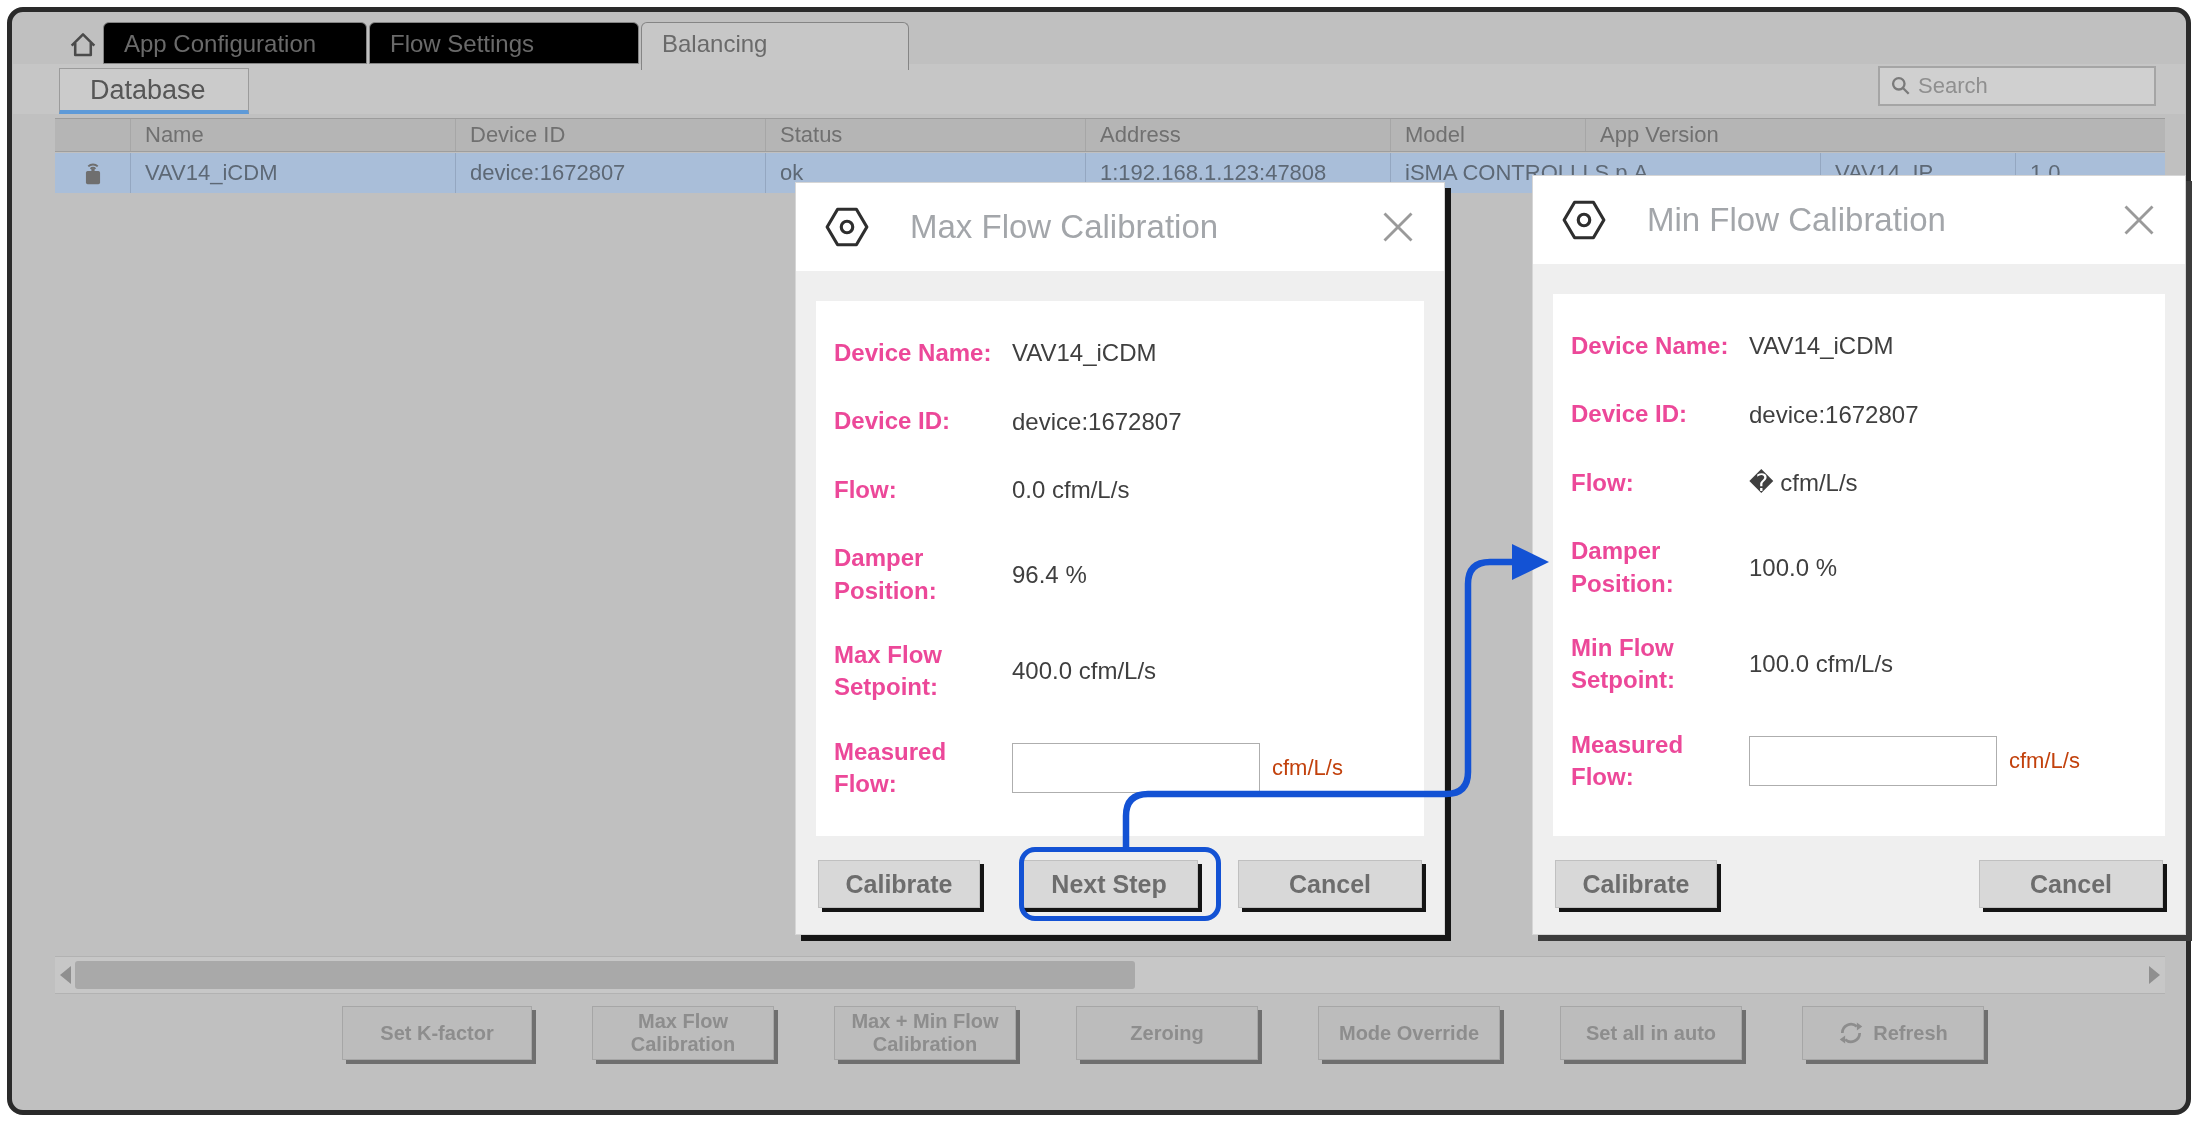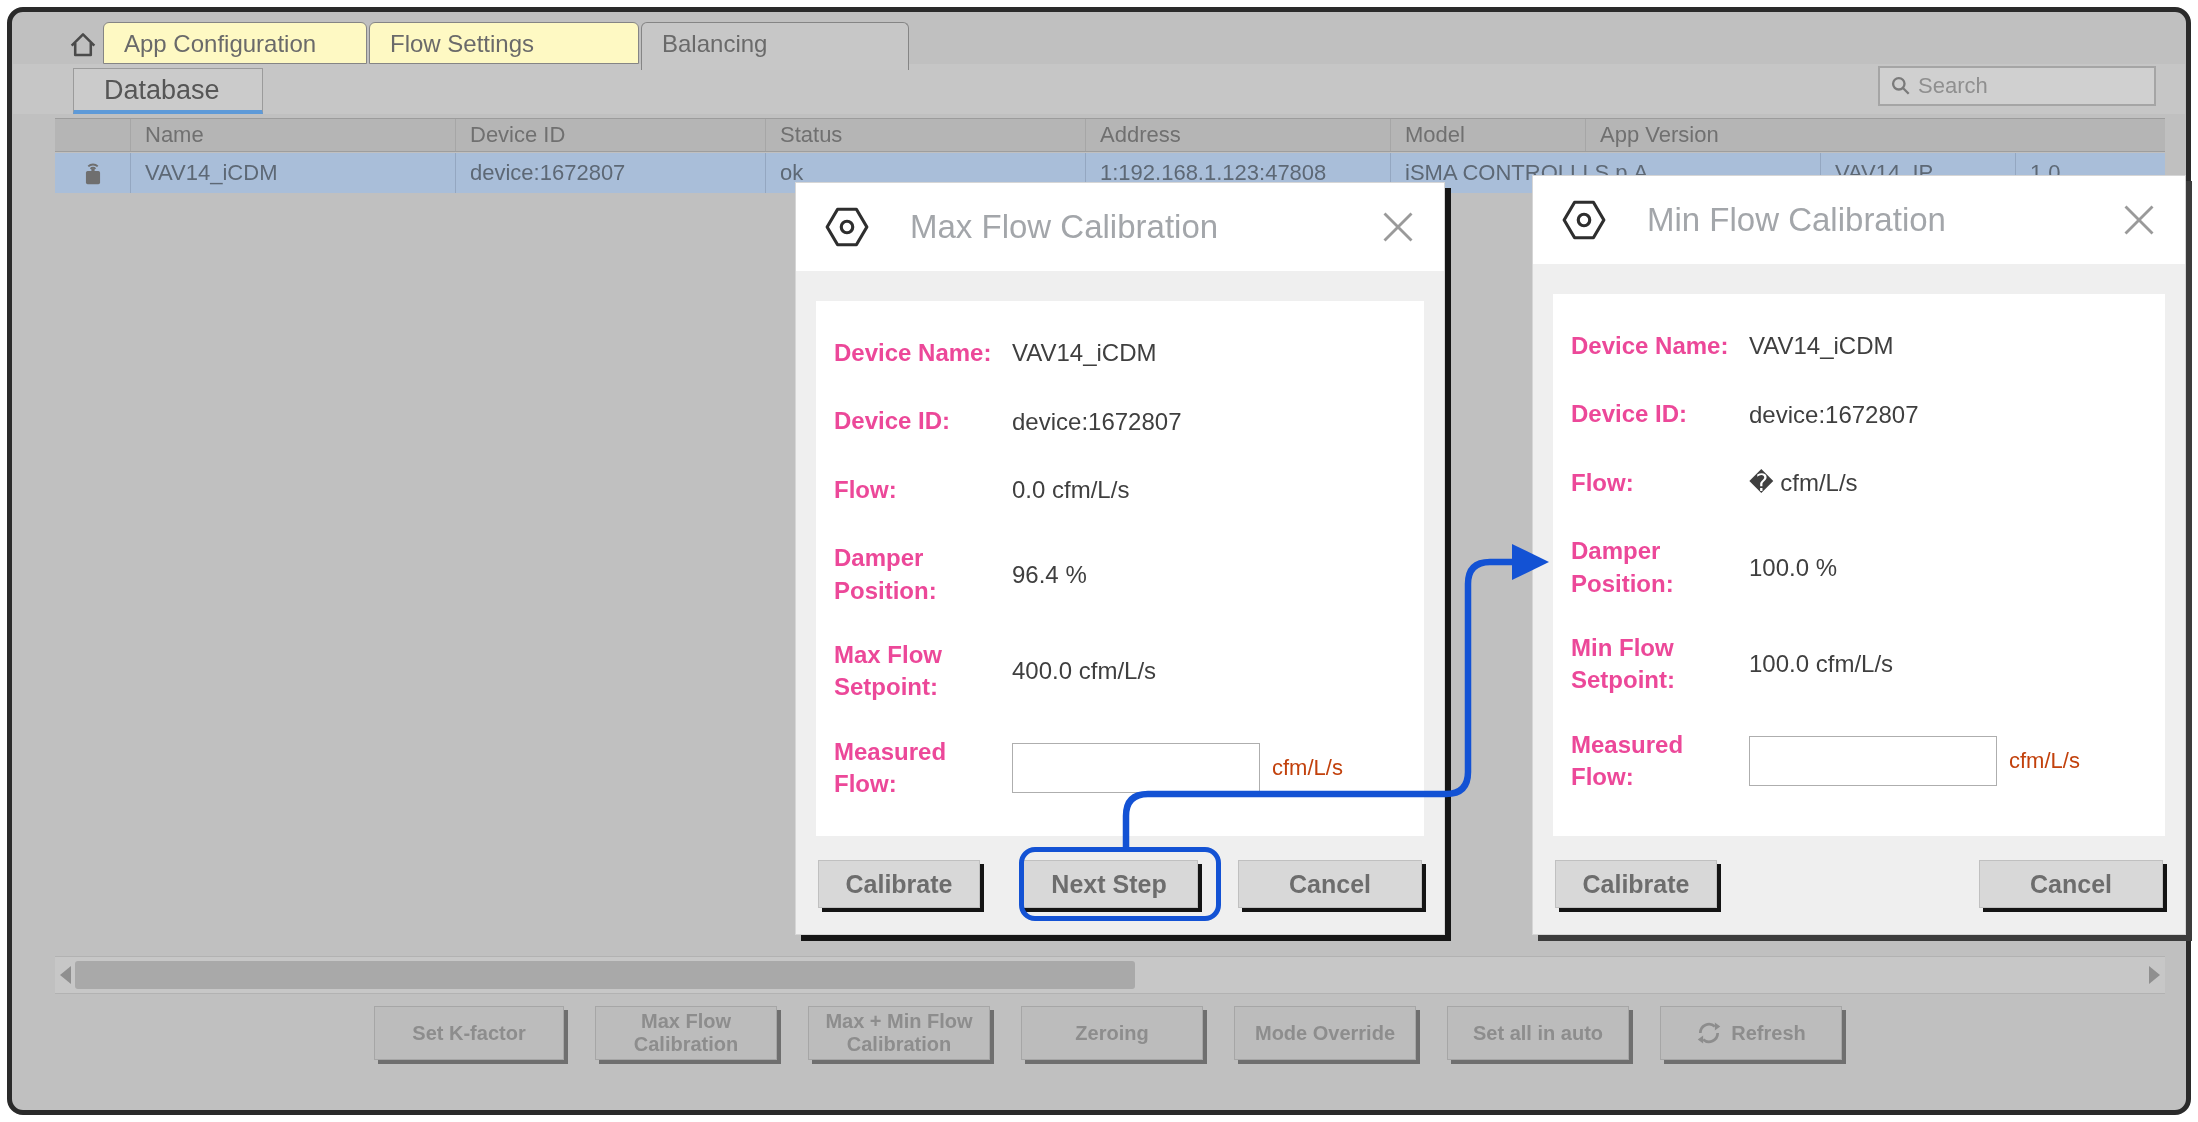--- a/index.html
+++ b/index.html
@@ -4,27 +4,27 @@
 <style>
   html,body{margin:0;padding:0;background:#ffffff;}
   body{font-family:"Liberation Sans","DejaVu Sans",sans-serif;}
   .screen{position:relative;width:2198px;height:1122px;overflow:hidden;background:#ffffff;}
   .frame{position:absolute;left:7px;top:7px;width:2184px;height:1108px;box-sizing:border-box;
          border:5px solid #2a2a2a;border-radius:16px;background:#c0c0c0;z-index:0;}
 
   
   .home{position:absolute;left:66px;top:28px;z-index:2;}
   .tab{position:absolute;top:22px;height:42px;box-sizing:border-box;z-index:2;
-       background:#fef9c3;border:1px solid #858585;border-radius:6px 6px 0 0;
+       background:#000000;border:1px solid #858585;border-radius:6px 6px 0 0;
        font-size:24px;color:#6a6a6a;padding:7px 0 0 20px;}
   .tab.t1{left:103px;width:264px;}
   .tab.t2{left:369px;width:270px;}
   .tab.t3{left:641px;width:268px;height:48px;background:#c7c7c7;border-bottom:none;}
   .substrip{position:absolute;left:13px;top:64px;width:2172px;height:50px;background:#c6c6c6;z-index:1;}
-  .dbtab{position:absolute;left:73px;top:68px;width:190px;height:46px;box-sizing:border-box;z-index:2;
+  .dbtab{position:absolute;left:59px;top:68px;width:190px;height:46px;box-sizing:border-box;z-index:2;
          background:#cbcbcb;border:1px solid #9b9b9b;border-bottom:4px solid #5e9ad8;
          font-size:27px;color:#565656;padding:6px 0 0 30px;}
   .search{position:absolute;left:1878px;top:66px;width:278px;height:40px;box-sizing:border-box;z-index:2;
           background:#d0d0d0;border:2px solid #a5a5a5;display:flex;align-items:center;gap:4px;padding:0 10px;}
   .search input{flex:1;background:transparent;border:none;outline:none;
                 font-family:"Liberation Sans",sans-serif;font-size:22px;color:#6f6f6f;min-width:0;}
   .search input::placeholder{color:#8f8f8f;}
 
   
   .thead,.trow{position:absolute;left:55px;width:2110px;display:flex;box-sizing:border-box;z-index:2;}
@@ -40,21 +40,21 @@
 
   
   .hscroll{position:absolute;left:55px;top:956px;width:2110px;height:36px;background:#c7c7c7;z-index:2;
            border-top:1px solid #b2b2b2;border-bottom:1px solid #b2b2b2;}
   .hthumb{position:absolute;left:20px;top:4px;width:1060px;height:28px;background:#a9a9a9;border-radius:3px;}
   .arrL,.arrR{position:absolute;top:9px;width:0;height:0;border-top:9px solid transparent;border-bottom:9px solid transparent;}
   .arrL{left:5px;border-right:11px solid #8f8f8f;}
   .arrR{right:5px;border-left:11px solid #8f8f8f;}
 
   
-  .footerbtns{position:absolute;left:374px;top:1006px;display:flex;gap:31px;z-index:2;}
+  .footerbtns{position:absolute;left:342px;top:1006px;display:flex;gap:60px;z-index:2;}
   .fbtn{width:182px;height:54px;box-sizing:border-box;background:#bcbcbc;border:1px solid #a6a6a6;
         box-shadow:4px 4px 0 #6f6f6f;color:#8d8d8d;font-size:20px;font-weight:bold;line-height:1.15;
         display:flex;align-items:center;justify-content:center;text-align:center;gap:9px;padding:2px 6px;}
   .fbtn.w190{width:190px;}
 
   
   .dialog{position:absolute;box-sizing:border-box;background:#efefef;border:1px solid #d6d6d6;}
   .d1{left:795px;top:182px;width:650px;height:753px;box-shadow:6px 6px 0 #161616;z-index:10;}
   .d2{left:1532px;top:175px;width:654px;height:760px;box-shadow:6px 6px 0 #3c3c3c;z-index:12;}
   .dhead{position:absolute;left:0;top:0;right:0;height:88px;background:#ffffff;

